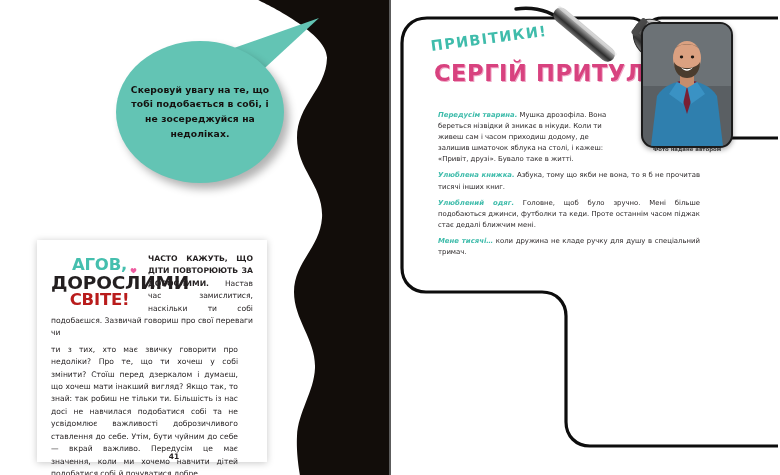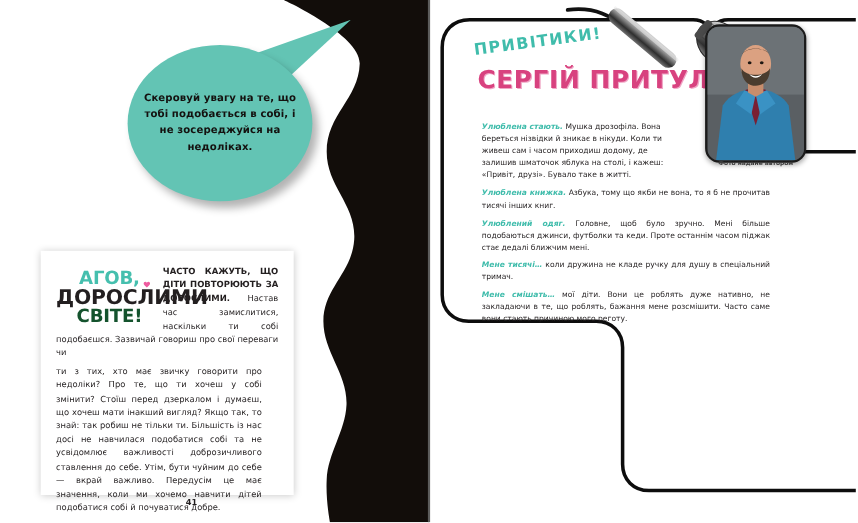--- a/index.html
+++ b/index.html
@@ -39,33 +39,33 @@
   }
   .bubble p{
     margin:0;padding:0 10px;
     text-align:center;color:#14110f;
     font-size:9.2px;line-height:14.6px;font-weight:700;
     letter-spacing:.1px;
   }
 
   
   .article-card{
-    position:absolute;left:37px;top:228px;width:230px;height:222px;
+    position:absolute;left:37px;top:240px;width:230px;height:222px;
     background:#ffffff;
     box-shadow:0 1px 7px rgba(0,0,0,.22);
   }
   .article-inner{padding:13px 14px 6px 14px;}
   .head-col{float:left;width:97px;padding-top:3px;}
   .kicker{
     font-size:16.5px;font-weight:800;line-height:17.5px;
     letter-spacing:-.2px;text-align:center;
   }
   .kicker .l1{color:#45bfae;display:block;text-align:center;}
   .kicker .l2{color:#231f20;display:block;font-size:18.5px;text-align:center;position:relative;}
-  .kicker .l3{color:#14532d;display:block;text-align:center;}
+  .kicker .l3{color:#b91c1c;display:block;text-align:center;}
   .heart{
     position:absolute;right:11px;top:-7px;width:7px;height:7px;
   }
   .heart svg{display:block;}
   .lead{
     font-size:7.6px;line-height:12.4px;color:#231f20;
     text-align:justify;margin:0;
   }
   .lead b{font-weight:700;font-size:7.7px;}
   .body-text{
@@ -256,21 +256,20 @@
         <path d="M30,30 C30,17 58,17 58,30 C58,24 52,20 44,20 C36,20 30,24 30,30 Z" fill="#3a3128"></path>
         <path d="M31,38 C31,50 38,54 44,54 C50,54 57,50 57,38 C53,46 35,46 31,38 Z" fill="#4a3c2e"></path>
         <ellipse cx="38.5" cy="33" rx="1.7" ry="1.4" fill="#1e1712"></ellipse>
         <ellipse cx="49.5" cy="33" rx="1.7" ry="1.4" fill="#1e1712"></ellipse>
         <path d="M38,43 C41,46 47,46 50,43 C47,48 41,48 38,43 Z" fill="#ffffff"></path>
       </svg>
     </div>
     <div class="photo-cap">Фото надане автором</div>
 
     <div class="qa-main" id="qa-main">
-        <p class="block" style="width: 172px; text-align: left; margin: 0px 0px 5px;"><span class="q">Улюблена стають.</span><span> Мушка дрозофіла. Вона береться нізвідки й зникає в нікуди. Коли ти живеш сам і часом приходиш додому, де залишив шматочок яблука на столі, і кажеш: «Привіт, друзі». Бувало таке в житті.</span></p>
+        <p class="block" style="width: 172px; text-align: left; margin: 0px 0px 5px;"><span class="q">Передусім тварина.</span><span> Мушка дрозофіла. Вона береться нізвідки й зникає в нікуди. Коли ти живеш сам і часом приходиш додому, де залишив шматочок яблука на столі, і кажеш: «Привіт, друзі». Бувало таке в житті.</span></p>
         <p class="block" style="margin: 0px 0px 5px;"><span class="q">Улюблена книжка.</span><span> Азбука, тому що якби не вона, то я б не прочитав тисячі інших книг.</span></p>
         <p class="block" style="margin: 0px 0px 5px;"><span class="q">Улюблений одяг.</span><span> Головне, щоб було зручно. Мені більше подобаються джинси, футболки та кеди. Проте останнім часом піджак стає дедалі ближчим мені.</span></p>
         <p class="block" style="margin: 0px 0px 5px;"><span class="q">Мене тисячі…</span><span> коли дружина не кладе ручку для душу в спеціальний тримач.</span></p>
-        <p class="block" style="margin: 0px 0px 5px;"><span class="q">Мене смішать…</span><span> мої діти. Вони це роблять дуже нативно, не закладаючи в те, що роблять, бажання мене розсмішити. Часто саме вони стають причиною мого реготу.</span></p>
       </div>
 
   </div>
 </div>
 
 </body></html>

